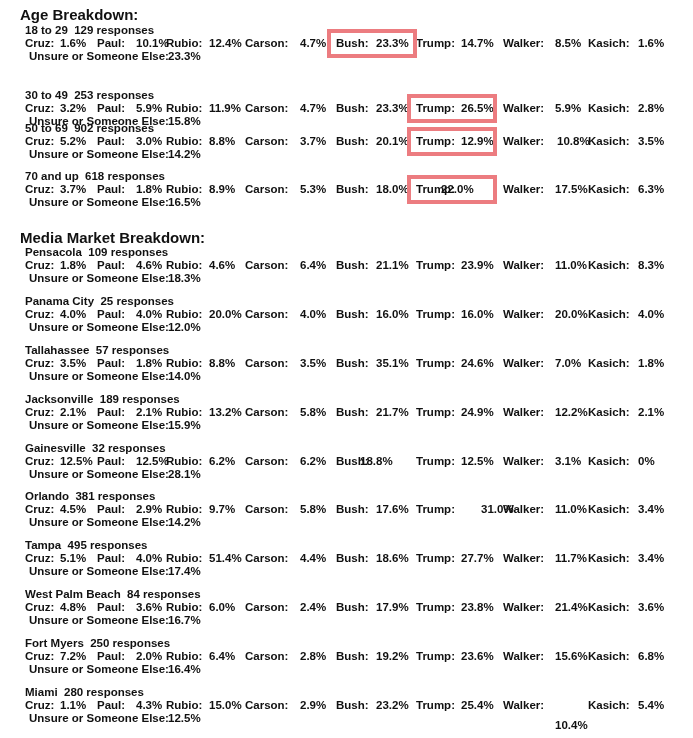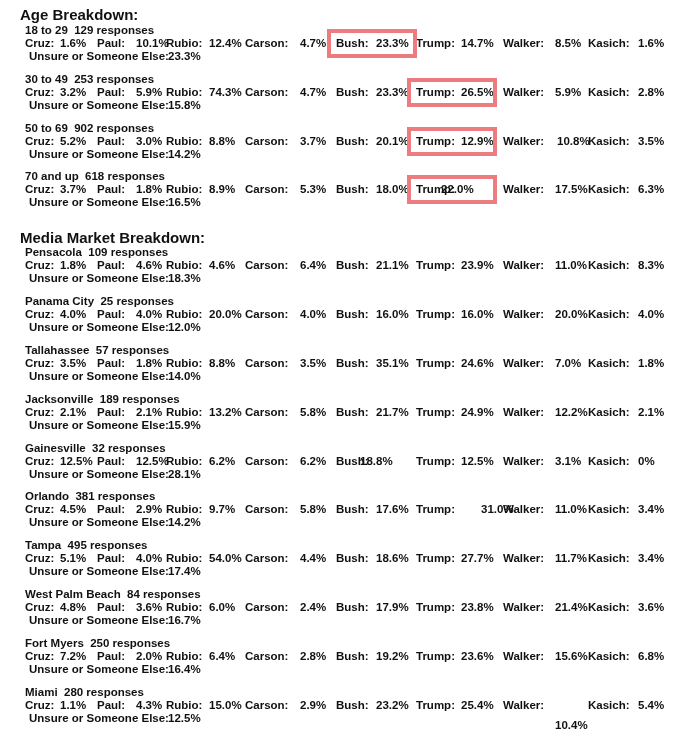--- a/index.html
+++ b/index.html
@@ -35,29 +35,29 @@
         <span class="cell" style="left: 416px;">Trump:</span>
         <span class="cell" style="left: 461px;">14.7%</span>
         <span class="cell" style="left: 503px;">Walker:</span>
         <span class="cell" style="left: 555px;">8.5%</span>
         <span class="cell" style="left: 588px;">Kasich:</span>
         <span class="cell" style="left: 638px;">1.6%</span>
       </div>
       <div class="unsure"><span>Unsure or Someone Else:</span><span class="val">23.3%</span></div>
       <div class="hl" style="left: 327px; top: 5px; width: 90px; height: 29px; border-color: rgb(236, 124, 128);"></div>
     </div>
-    <div class="group" style="top: 73px;">
+    <div class="group" style="top: 89px;">
       <div class="group-head">30 to 49  253 responses</div>
       <div class="row">
         <span class="cell" style="left: 25px;">Cruz:</span>
         <span class="cell" style="left: 60px;">3.2%</span>
         <span class="cell" style="left: 97px;">Paul:</span>
         <span class="cell" style="left: 136px;">5.9%</span>
         <span class="cell" style="left: 166px;">Rubio:</span>
-        <span class="cell" style="left: 209px;">74.3%</span>
+        <span class="cell" style="left: 209px;">11.9%</span>
         <span class="cell" style="left: 245px;">Carson:</span>
         <span class="cell" style="left: 300px;">4.7%</span>
         <span class="cell" style="left: 336px;">Bush:</span>
         <span class="cell" style="left: 376px;">23.3%</span>
         <span class="cell" style="left: 416px;">Trump:</span>
         <span class="cell" style="left: 461px;">26.5%</span>
         <span class="cell" style="left: 503px;">Walker:</span>
         <span class="cell" style="left: 555px;">5.9%</span>
         <span class="cell" style="left: 588px;">Kasich:</span>
         <span class="cell" style="left: 638px;">2.8%</span>
@@ -245,21 +245,21 @@
       <div class="unsure"><span>Unsure or Someone Else:</span><span class="val">14.2%</span></div>
     </div>
     <div class="group" style="top: 539px;">
       <div class="group-head">Tampa  495 responses</div>
       <div class="row">
         <span class="cell" style="left: 25px;">Cruz:</span>
         <span class="cell" style="left: 60px;">5.1%</span>
         <span class="cell" style="left: 97px;">Paul:</span>
         <span class="cell" style="left: 136px;">4.0%</span>
         <span class="cell" style="left: 166px;">Rubio:</span>
-        <span class="cell" style="left: 209px;">54.0%</span>
+        <span class="cell" style="left: 209px;">51.4%</span>
         <span class="cell" style="left: 245px;">Carson:</span>
         <span class="cell" style="left: 300px;">4.4%</span>
         <span class="cell" style="left: 336px;">Bush:</span>
         <span class="cell" style="left: 376px;">18.6%</span>
         <span class="cell" style="left: 416px;">Trump:</span>
         <span class="cell" style="left: 461px;">27.7%</span>
         <span class="cell" style="left: 503px;">Walker:</span>
         <span class="cell" style="left: 555px;">11.7%</span>
         <span class="cell" style="left: 588px;">Kasich:</span>
         <span class="cell" style="left: 638px;">3.4%</span>

